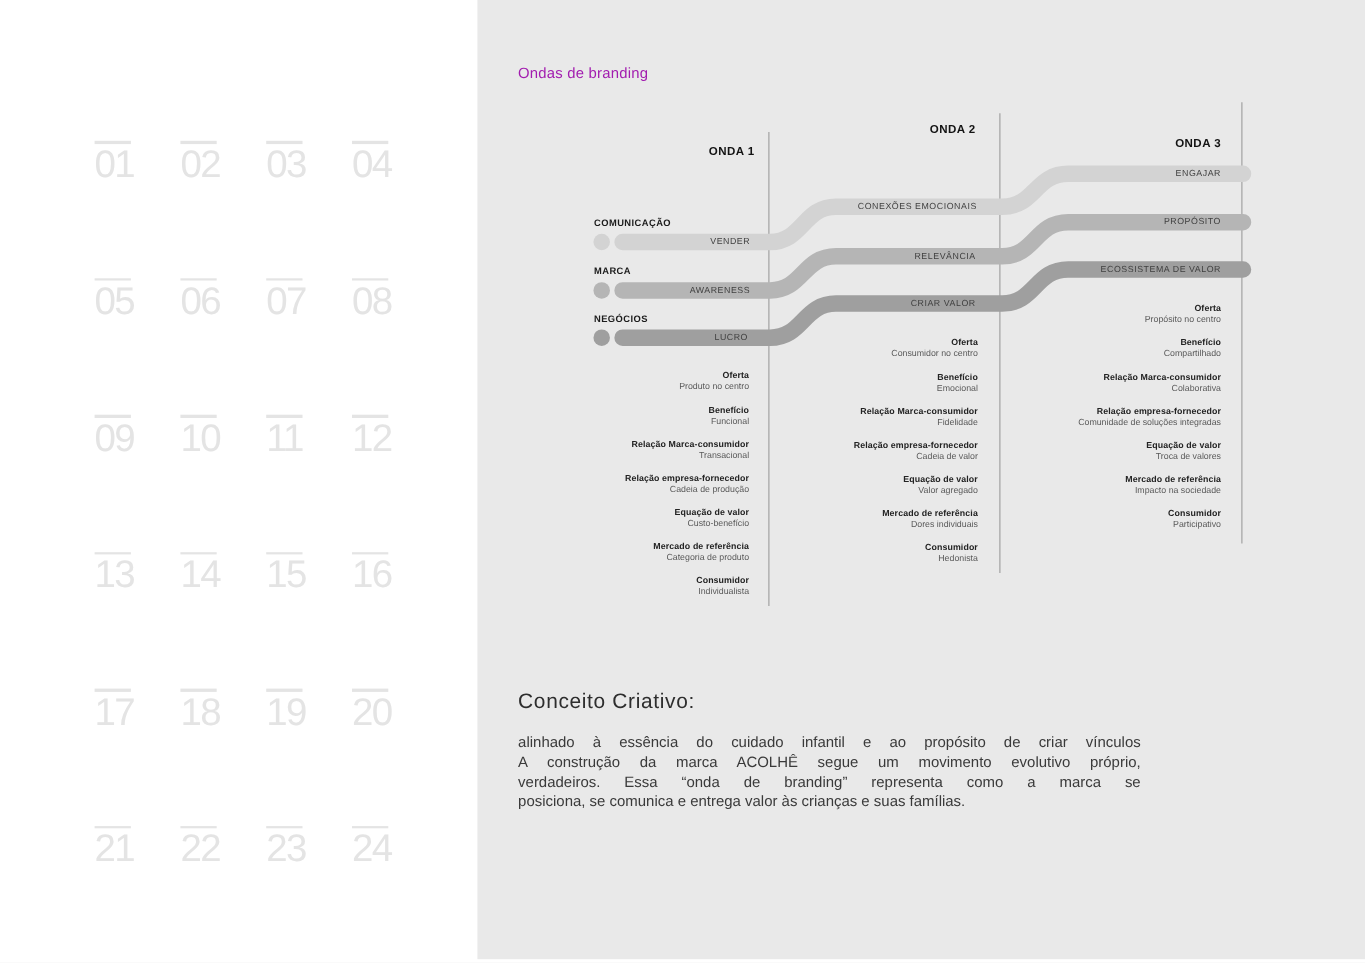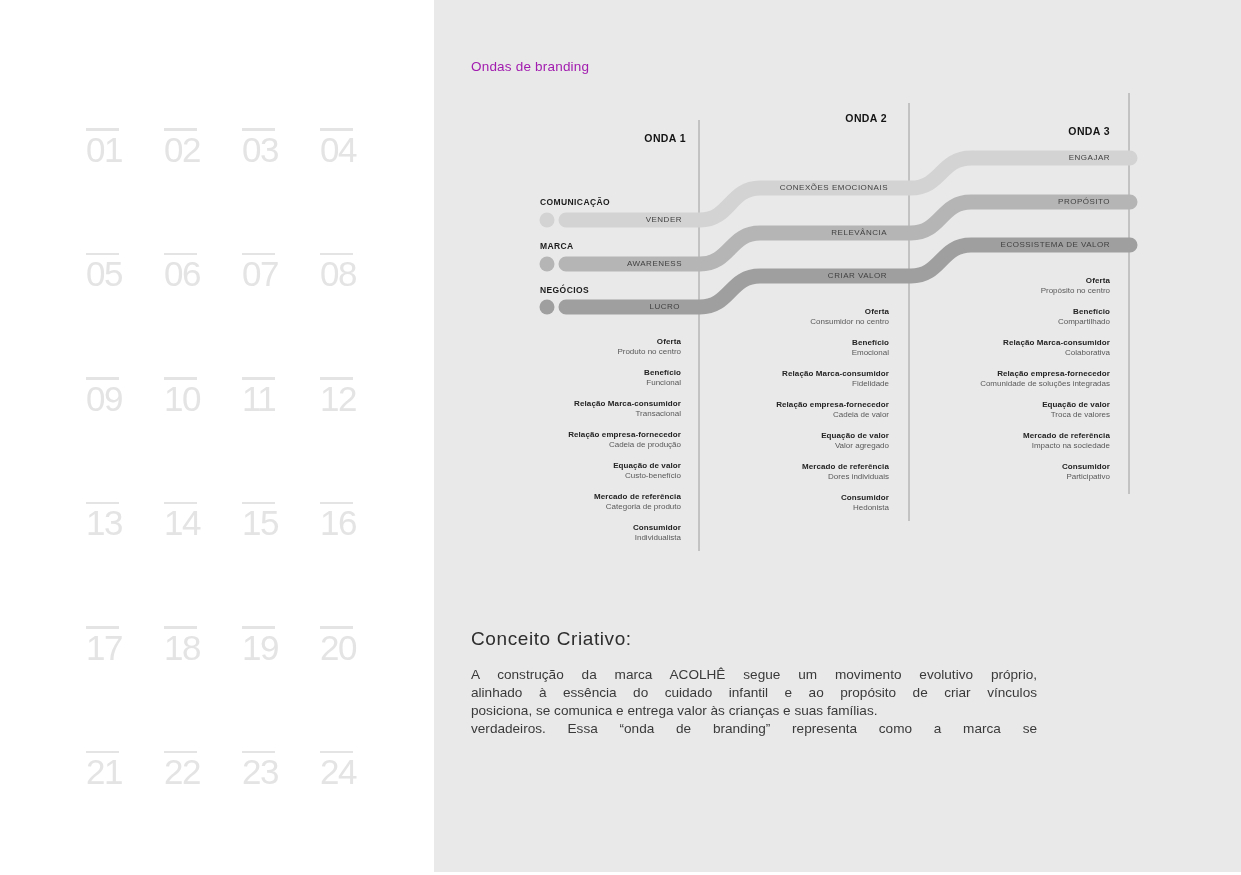--- a/index.html
+++ b/index.html
@@ -322,20 +322,20 @@
         <span class="spec-value">Impacto na sociedade</span>
       </div>
         <div class="spec-item">
         <span class="spec-label">Consumidor</span>
         <span class="spec-value">Participativo</span>
       </div>
       </div>
 
     <div class="creative-heading">Conceito Criativo:</div>
     <div class="creative-par">
+      <span class="pline">alinhado à essência do cuidado infantil e ao propósito de criar vínculos</span>
       <span class="pline">A construção da marca ACOLHÊ segue um movimento evolutivo próprio,</span>
-      <span class="pline">alinhado à essência do cuidado infantil e ao propósito de criar vínculos</span>
+      <span class="pline">verdadeiros. Essa “onda de branding” representa como a marca se</span>
       <span class="pline last">posiciona, se comunica e entrega valor às crianças e suas famílias.</span>
-      <span class="pline">verdadeiros. Essa “onda de branding” representa como a marca se</span>
     </div>
 
   </div>
 </div>
 
 </body></html>

